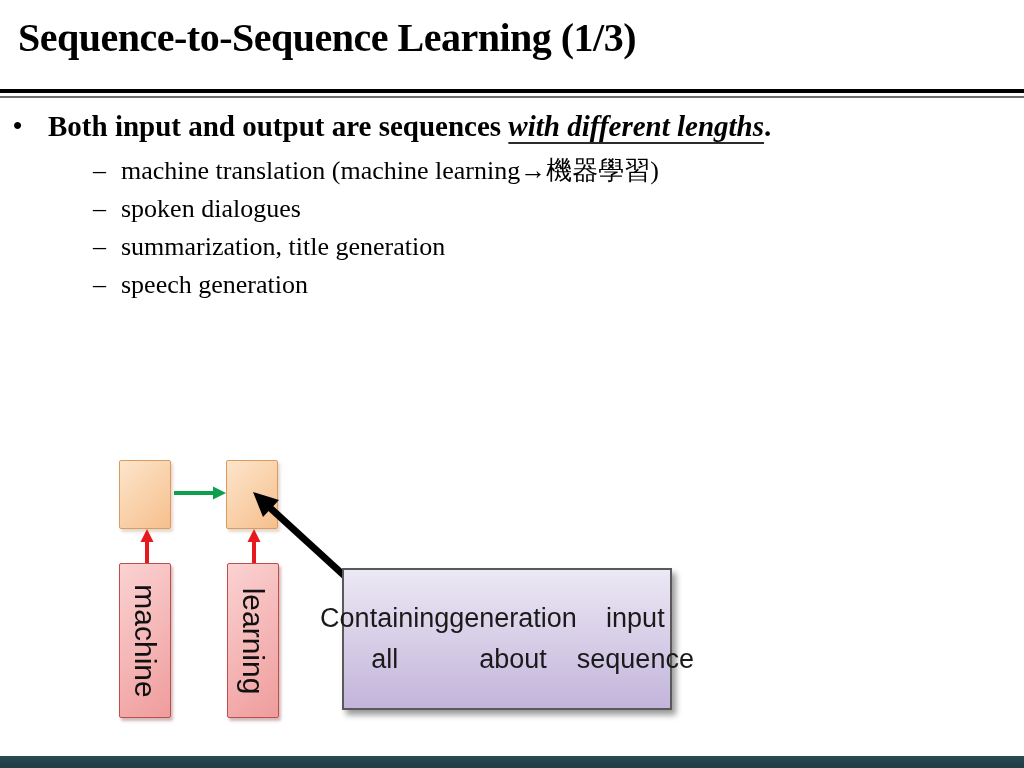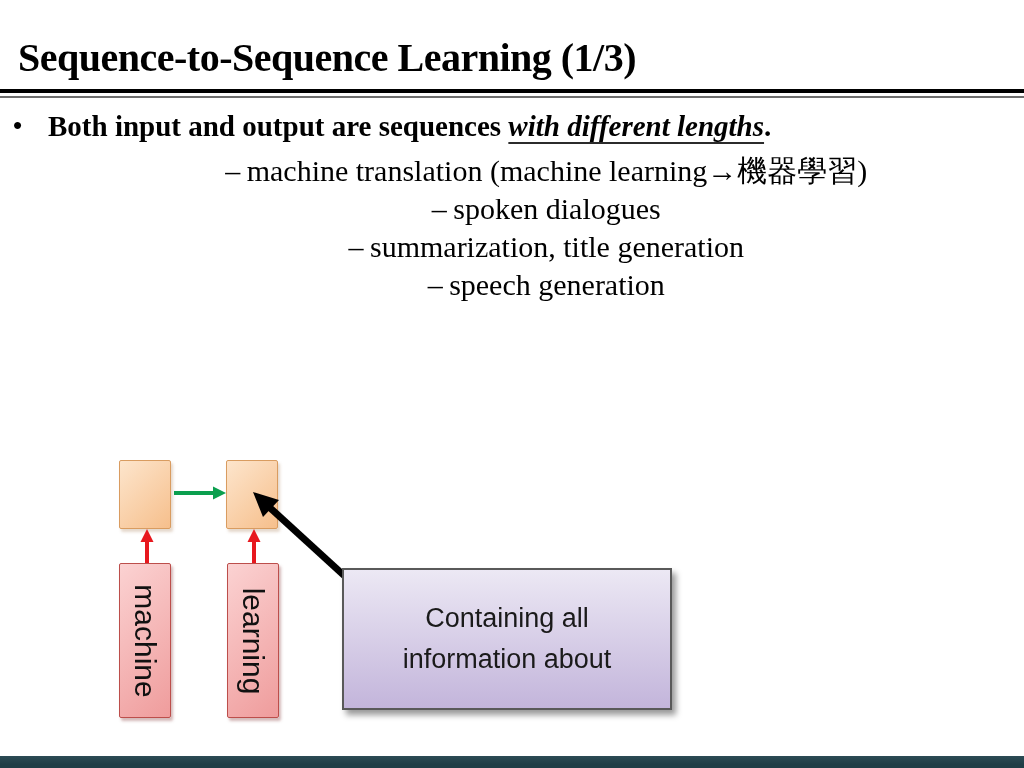--- a/index.html
+++ b/index.html
@@ -7,38 +7,38 @@
     width:1024px;height:768px;position:relative;overflow:hidden;
     background:#ffffff;
     font-family:"Liberation Serif", serif;
   }
   .abs{position:absolute;}
 
   
   .slide-title{
     left:18px;top:14px;width:990px;
     font-size:40px;font-weight:bold;color:#000;
-    letter-spacing:-0.5px;white-space:nowrap;margin-top:20px;
+    letter-spacing:-0.5px;white-space:nowrap;
   }
   .rule-thick{left:0;top:89px;width:1024px;height:4px;background:var(--rule-dark,#000);}
   .rule-thin{left:0;top:96px;width:1024px;height:2px;background:var(--rule-light,#6e6e6e);}
 
   
   .bullet-line{left:13px;top:110px;width:980px;font-size:29px;font-weight:bold;color:#000;white-space:nowrap;}
   .bullet-marker{display:inline-block;width:35px;font-size:26px;vertical-align:2px;}
   .emph{
     font-style:italic;
     text-decoration:underline;
     text-decoration-thickness:2px;
     text-underline-offset:6px;
     text-decoration-color:#2b2b2b;
   }
 
   
-  .sublist{left:93px;top:152px;width:900px;font-size:30px;color:#000;text-align:center;}
+  .sublist{left:93px;top:152px;width:900px;font-size:26px;color:#000;}
   .sub-item{height:38px;line-height:38px;white-space:nowrap;}
   .dash{display:inline-block;width:28px;}
 
   
   .enc-box{
     width:52px;height:69px;border-radius:2px;
     background:linear-gradient(135deg, var(--orange-top,#fde5cc) 0%, var(--orange-bottom,#f6bf8c) 100%);
     border:1.5px solid var(--orange-border,#d99c60);
     box-shadow:2px 3px 3px rgba(150,100,50,0.25);
     box-sizing:border-box;
@@ -62,21 +62,21 @@
     font-size:30px;color:#111;white-space:nowrap;
   }
 
   
   .callout{
     left:342px;top:568px;width:330px;height:142px;
     background:linear-gradient(180deg, var(--purple-top,#ece8f4) 0%, var(--purple-bottom,#c3b5db) 100%);
     border:2px solid var(--purple-border,#595959);
     box-shadow:4px 5px 6px rgba(0,0,0,0.4);
     box-sizing:border-box;
-    display:flex;flex-direction:column;justify-content:center;align-items:center;
+    display:flex;flex-direction:row;justify-content:center;align-items:center;
     font-family:"Liberation Sans", sans-serif;
     font-size:27px;line-height:41px;color:#1a1a1a;text-align:center;
   }
 
   
   .footer-bar{
     left:0;bottom:0;width:1024px;height:12px;
     background:linear-gradient(180deg,#2c4b55 0%, var(--footer,#1f3e46) 70%);
   }
 
@@ -128,16 +128,17 @@
   </g>
 
   <g>
     <line x1="372" y1="601" x2="268" y2="506" style="stroke:var(--black-arrow,#000);stroke-width:7"></line>
     <polygon points="253,492 279,500 263,517" style="fill:var(--black-arrow,#000)"></polygon>
   </g>
 </svg>
 
 <div class="abs callout">
   <div>Containing all</div>
-  <div>information about</div>
+  <div>generation about</div>
+  <div>input sequence</div>
 </div>
 
 <div class="abs footer-bar"></div>
 
 </body></html>

